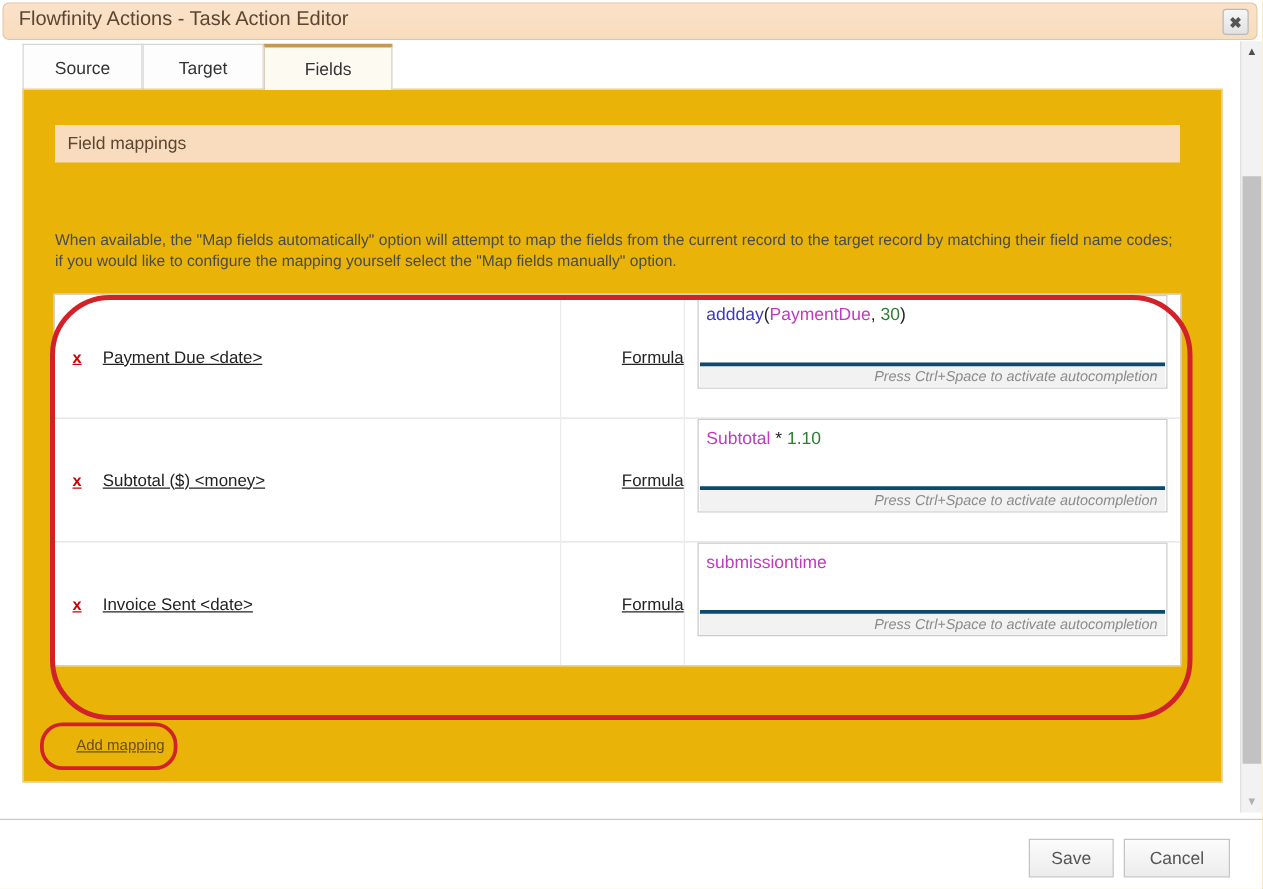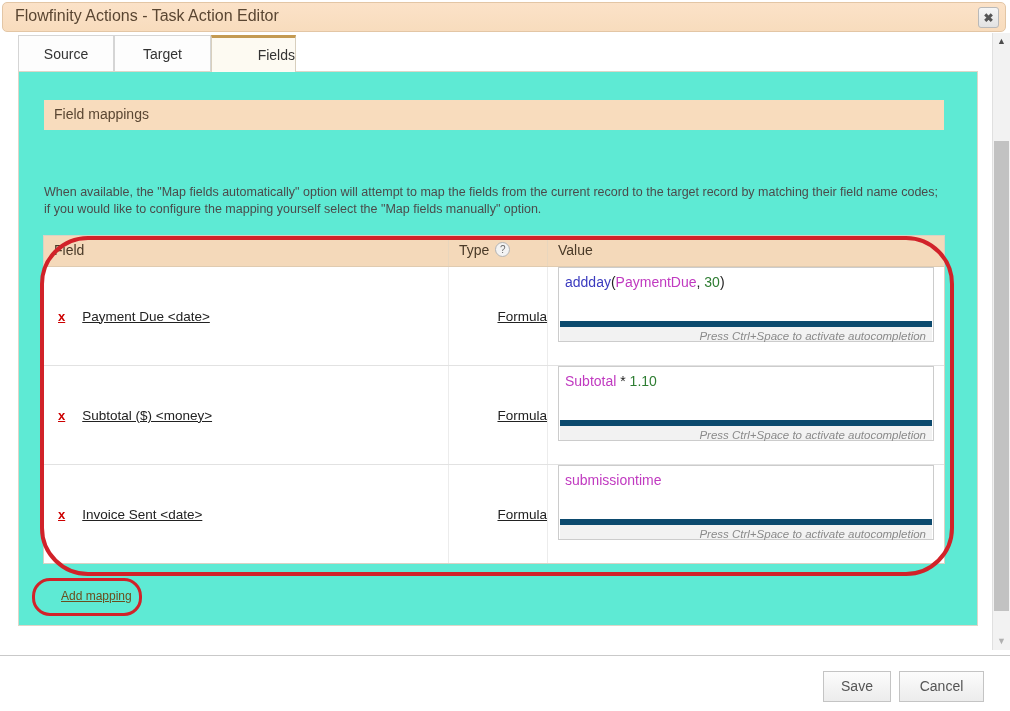--- a/index.html
+++ b/index.html
@@ -74,28 +74,28 @@
   .tab.active {
     background: #fdfaf2;
     border-top: 3px solid #c49a52;
     border-left: 1px solid #d8cfbe;
     border-right: 1px solid #d8cfbe;
     line-height: 34px;
     z-index: 3;
   }
   .tab-source { left: 0; width: 96px; }
   .tab-target { left: 96px; width: 97px; }
-  .tab-fields { left: 193px; width: 85px; text-align: right; }
+  .tab-fields { left: 193px; width: 103px; }
 
   
   .panel {
     position: absolute;
     left: 18px; top: 71px;
     width: 960px; height: 555px;
-    background: #5eead4;
+    background: #eab308;
     border: 1px solid #ddd6c8;
     box-sizing: border-box;
   }
 
   .section-header {
     position: absolute;
     left: 25px; top: 28px;
     width: 900px; height: 30px;
     background: #f8dcbd;
     box-sizing: border-box;
@@ -219,21 +219,21 @@
   }
   .tok-fn    { color: #3b3bbf; }
   .tok-field { color: #c03ac0; }
   .tok-num   { color: #2e7d32; }
   .tok-op    { color: #222; }
   .formula-hint {
     position: absolute;
     left: 1px; right: 1px; bottom: 0;
     height: 20px;
     background: #f2f2f2;
-    border-top: 6px solid #0c4a6e;
+    border-top: 3px solid #0c4a6e;
     color: #8a8a8a;
     font-style: italic;
     font-size: 11.5px;
     text-align: right;
     padding: 3px 6px 0 0;
     box-sizing: border-box;
   }
 
   
   .add-mapping {
@@ -322,27 +322,20 @@
 
 <div class="panel">
 
   <div class="section-header">
     <span>Field mappings</span>
   </div>
 
   <div class="para para2">When available, the "Map fields automatically" option will attempt to map the fields from the current record to the target record by matching their field name codes; if you would like to configure the mapping yourself select the "Map fields manually" option.</div>
 
   <div class="map-table">
-    <div class="map-head">
-      <div class="col-field">Field</div>
-      <div class="col-type">
-        <span>Type</span><span class="help-icon">?</span>
-      </div>
-      <div class="col-value">Value</div>
-    </div>
     <div id="rows-container">
         <div class="map-row">
           <div class="col-field">
             <span class="del-x">x</span>
             <span class="field-link">Payment Due &lt;date&gt;</span>
           </div>
           <div class="col-type">
             <span class="type-link">Formula</span>
           </div>
           <div class="col-value">

